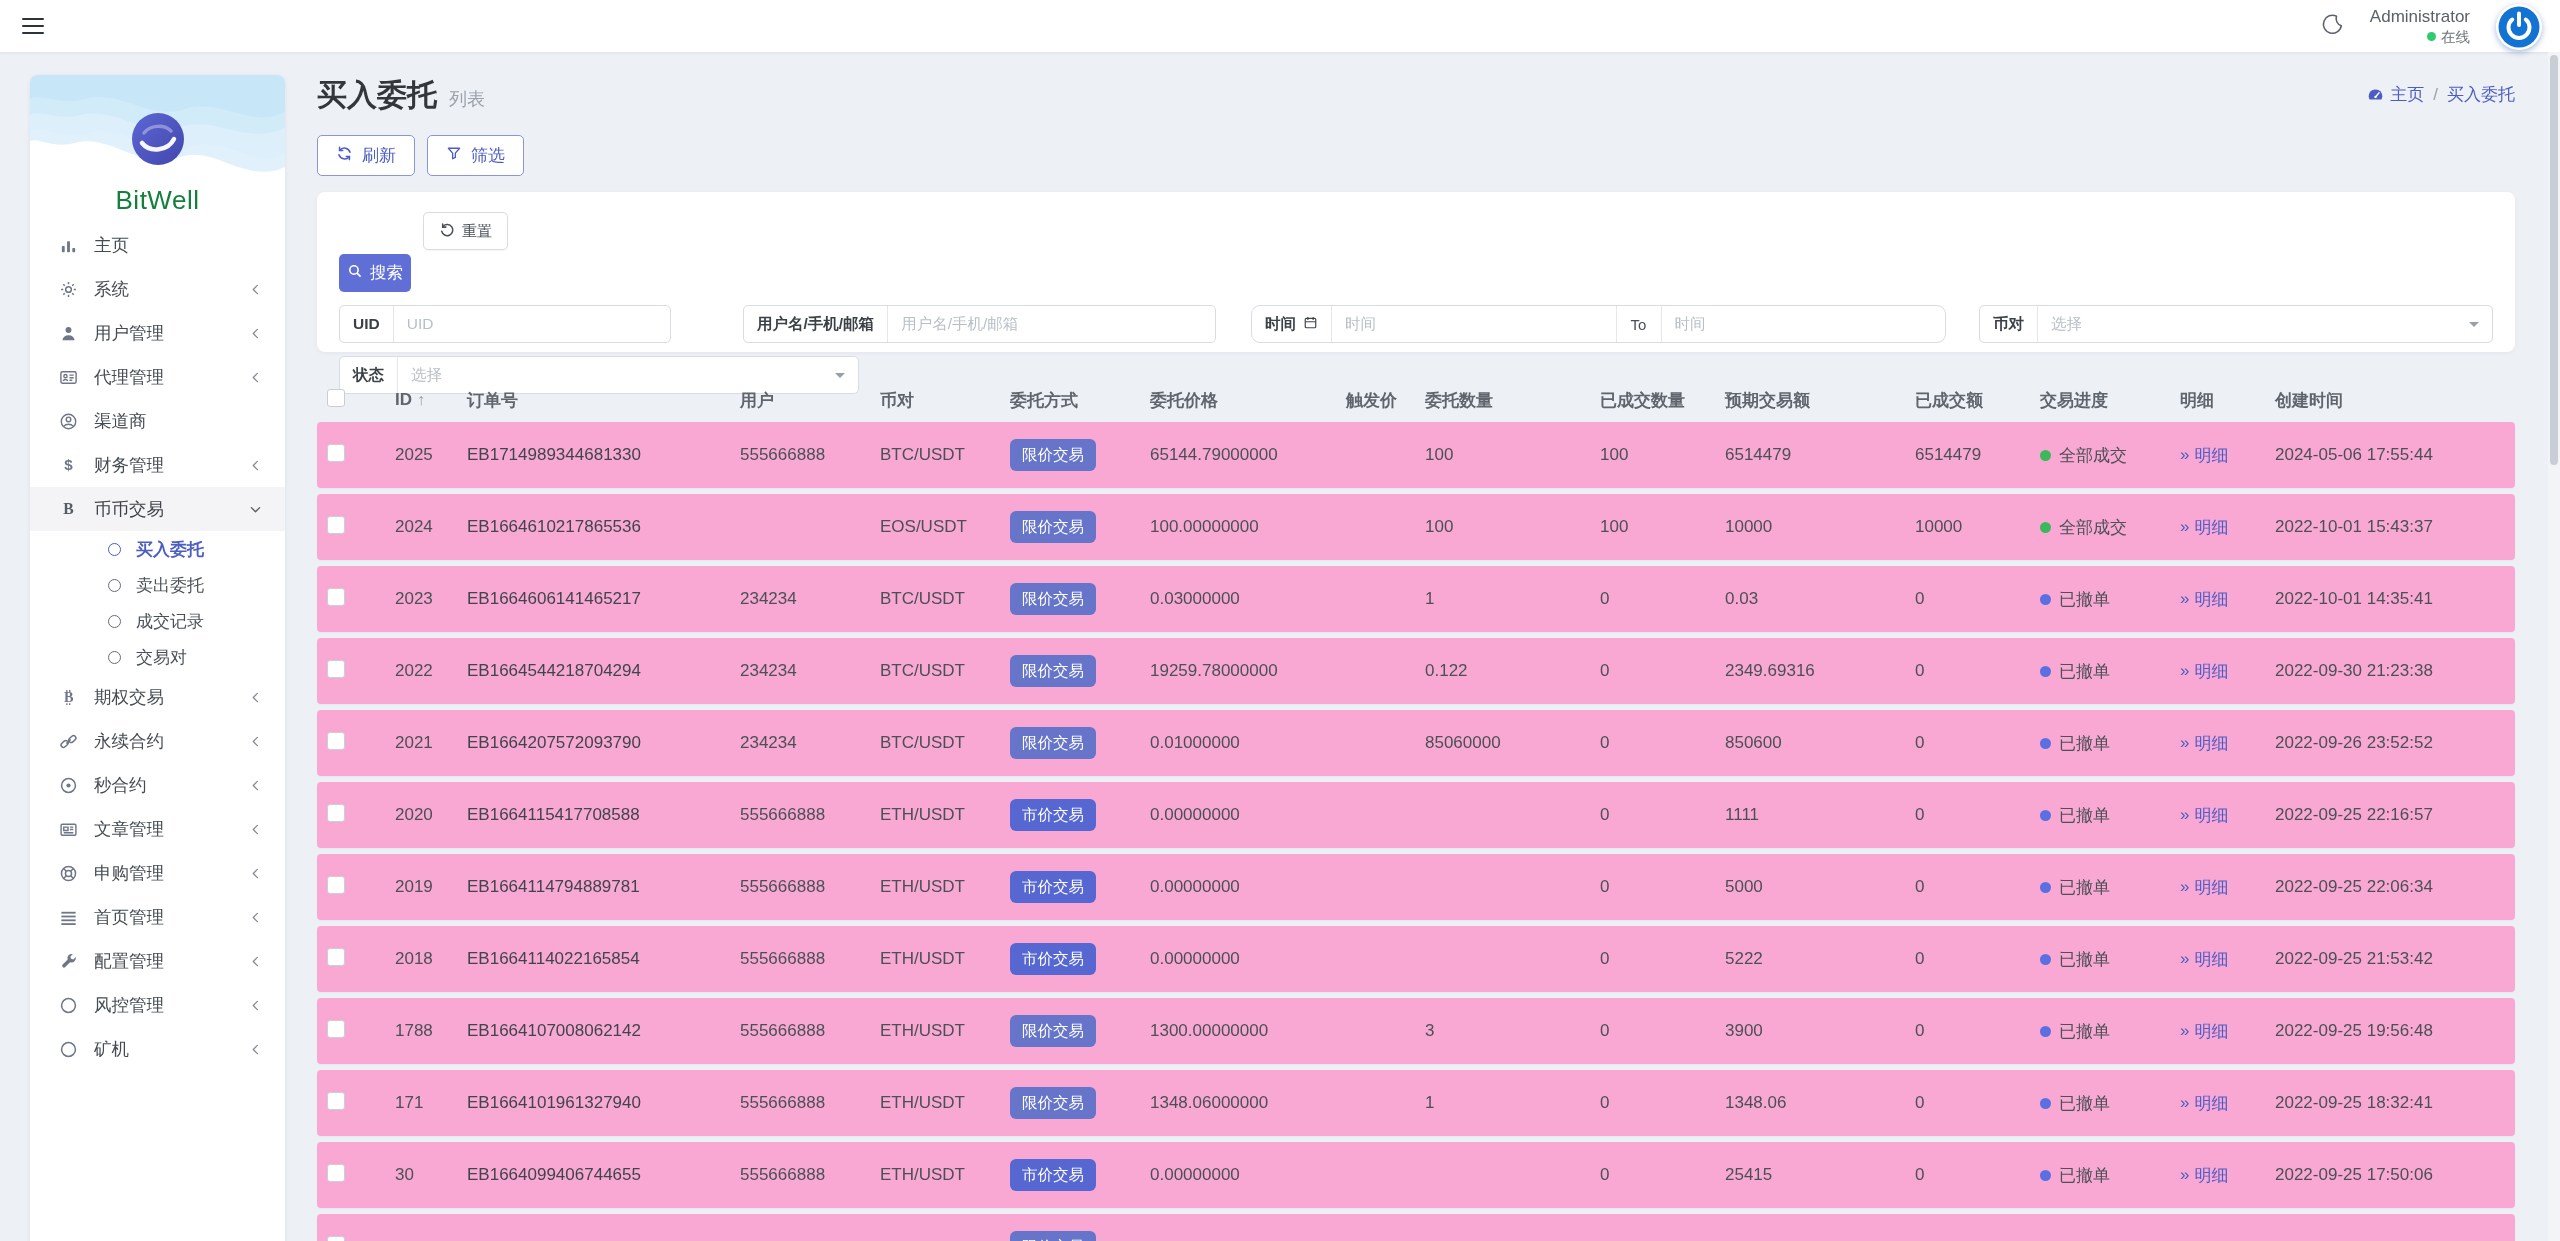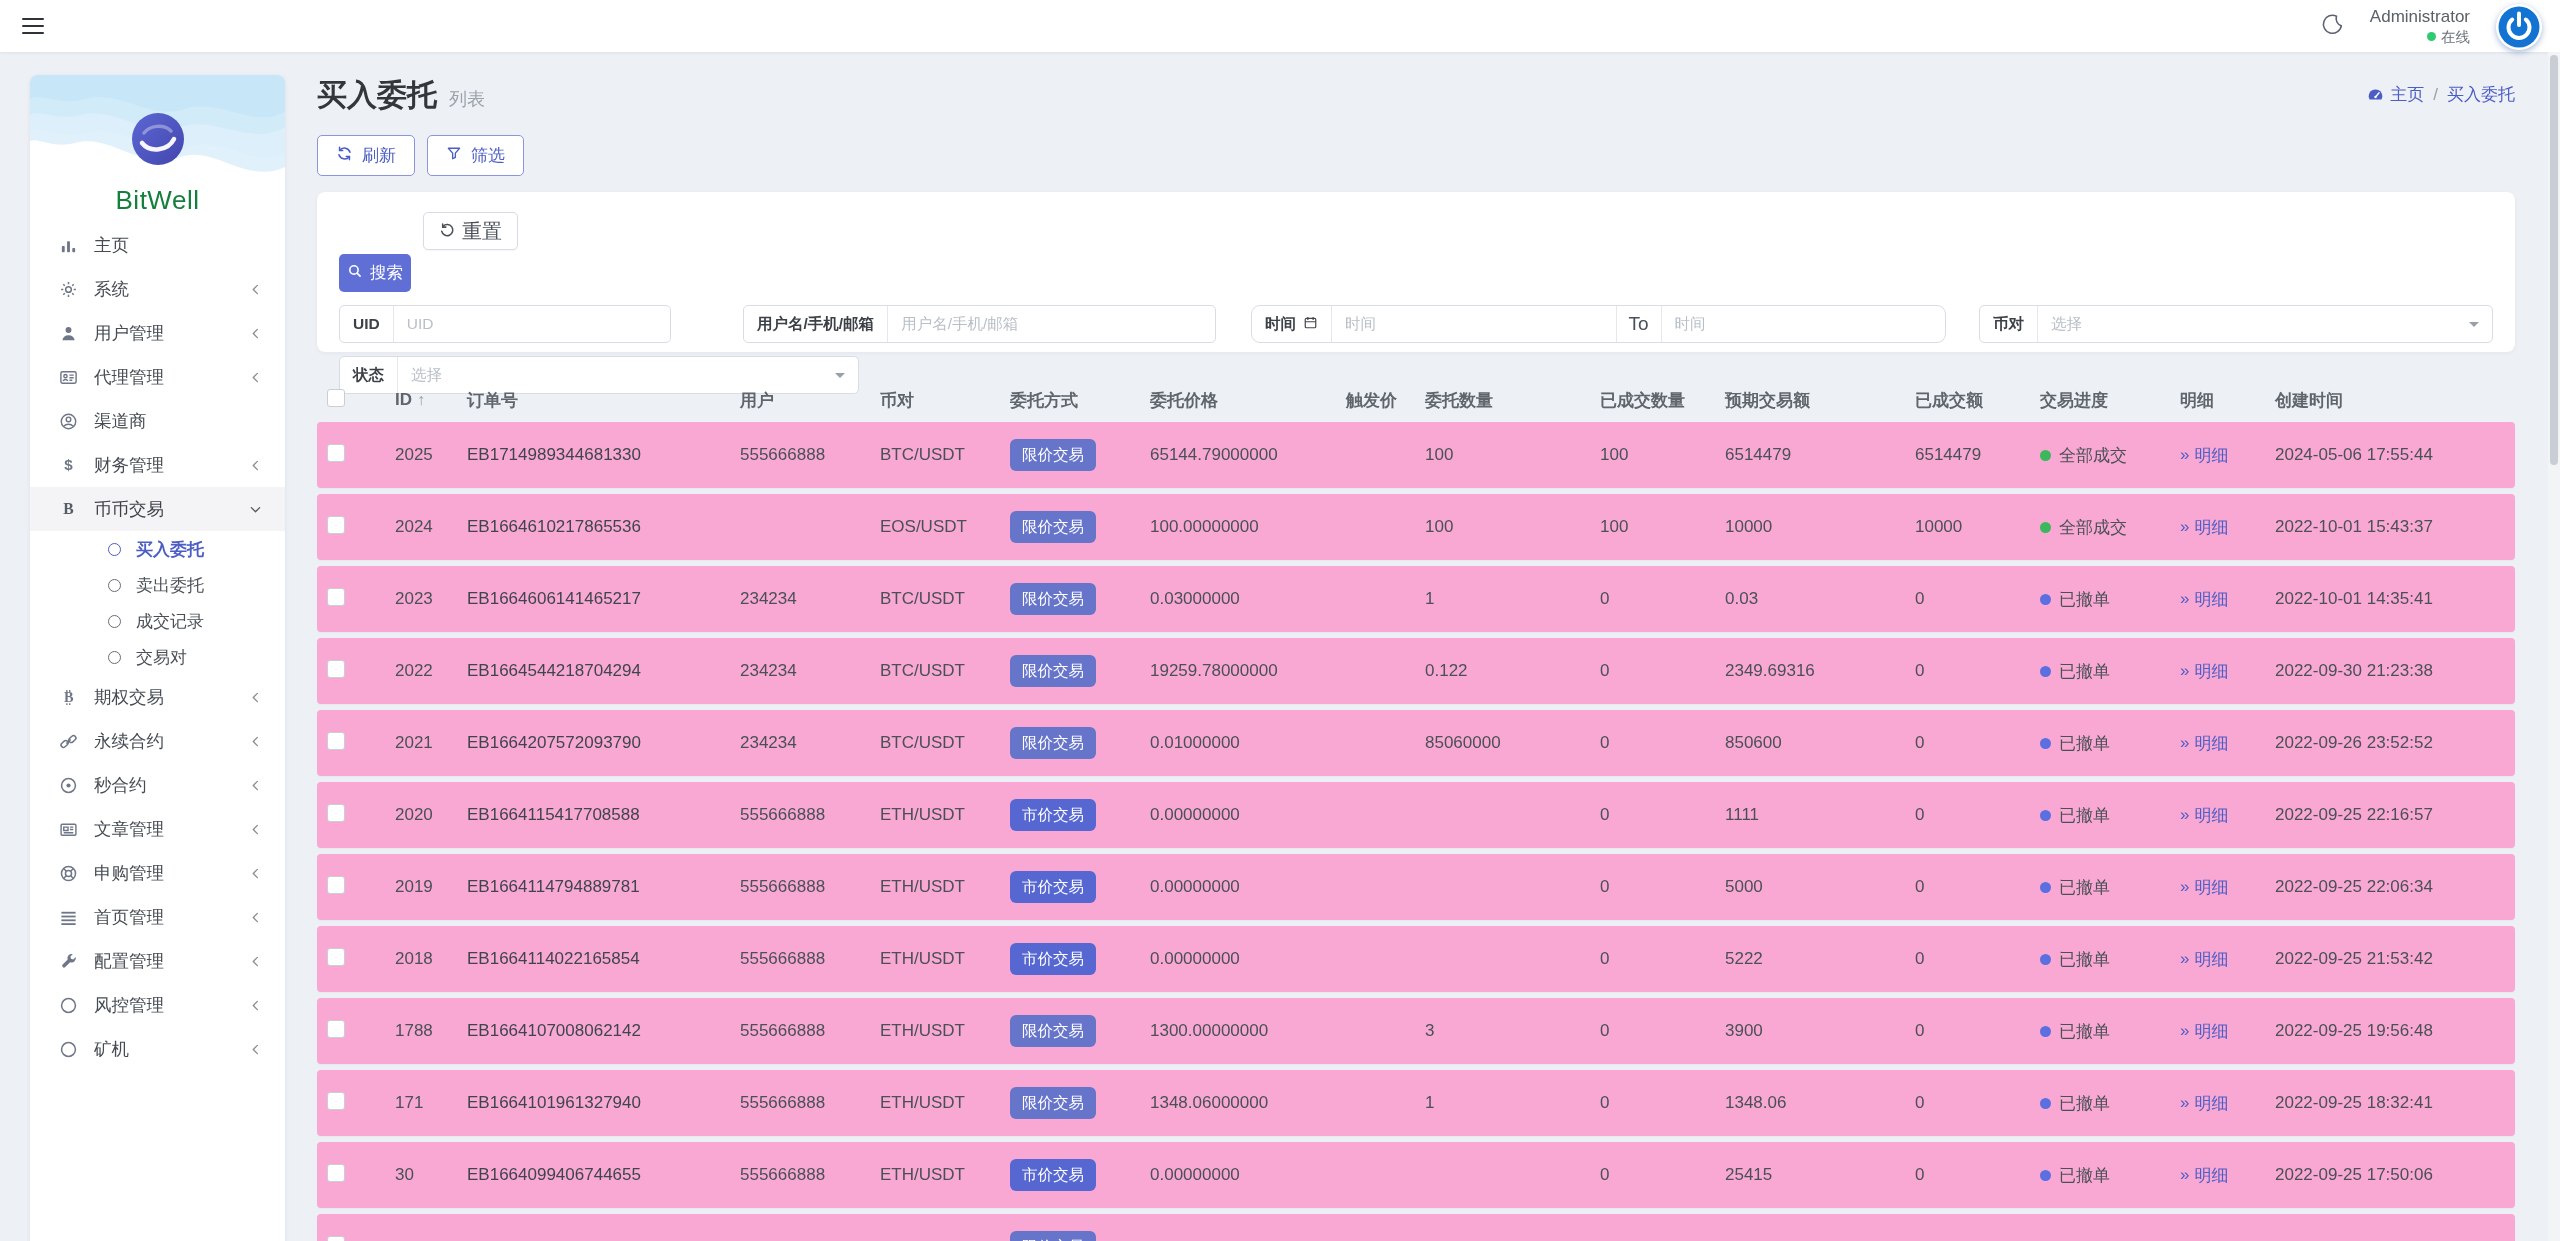--- a/index.html
+++ b/index.html
@@ -58,33 +58,33 @@
   .btn-row{margin-top:14px;display:flex;gap:12px;}
   .btn-outline{height:41px;padding:0 18px;background:#fff;border:1.5px solid #8b95d9;border-radius:5px;
     color:var(--link);font-size:17px;display:flex;align-items:center;gap:9px;cursor:pointer;}
   
   .card{margin-top:16px;background:#fff;border-radius:8px;box-shadow:0 1px 4px rgba(30,40,80,.05);
     padding:20px 22px;height:160px;}
   .search-row{display:flex;gap:12px;}
   .btn-search{height:38px;width:72px;background:var(--accent);border:none;border-radius:5px;color:#fff;
     font-size:16.5px;display:flex;align-items:center;justify-content:center;gap:7px;cursor:pointer;margin-top:42px;}
   .btn-reset{height:38px;padding:0 15px;background:#fff;border:1px solid #d8dce3;border-radius:5px;
-    color:#4a5058;font-size:20px;display:flex;align-items:center;gap:7px;cursor:pointer;box-shadow:0 1px 2px rgba(0,0,0,.04);}
+    color:#4a5058;font-size:15px;display:flex;align-items:center;gap:7px;cursor:pointer;box-shadow:0 1px 2px rgba(0,0,0,.04);}
   .filter-row{display:flex;margin-top:13px;}
   .fgroup{height:38px;border:1px solid #d9dde3;border-radius:5px;display:flex;align-items:center;background:#fff;overflow:hidden;}
   .flabel{padding:0 13px;font-size:15.5px;font-weight:700;color:#3c4148;border-right:1px solid #e4e7ec;
     height:100%;display:flex;align-items:center;gap:7px;white-space:nowrap;}
   .fgroup input{border:none;outline:none;flex:1;height:100%;padding:0 13px;font-size:15.5px;color:#4a5057;
     font-family:inherit;min-width:0;background:transparent;}
   .fgroup input::placeholder{color:#b9bfc8;}
   .fselect{flex:1;height:100%;display:flex;align-items:center;padding:0 30px 0 13px;font-size:15.5px;
     color:#b9bfc8;position:relative;cursor:pointer;}
   .fselect::after{content:"";position:absolute;right:13px;top:50%;margin-top:-2px;border:5px solid transparent;
     border-top-color:#98a0aa;}
-  .to-seg{width:46px;height:100%;display:flex;align-items:center;justify-content:center;font-size:19px;
+  .to-seg{width:46px;height:100%;display:flex;align-items:center;justify-content:center;font-size:15px;
     color:#495059;border-left:1px solid #e4e7ec;border-right:1px solid #e4e7ec;flex:none;}
   .g-uid{width:332px;margin-right:72px;}
   .g-user{width:473px;margin-right:35px;}
   .g-time{width:695px;margin-right:33px;border-radius:9px;}
   .g-pair{flex:1;}
   .g-status{width:520px;}
   
   .t-grid{display:grid;grid-template-columns:78px 72px 273px 140px 130px 140px 170px 105px 175px 125px 190px 125px 140px 95px 1fr;align-items:center;}
   .t-head{margin-top:26px;height:44px;font-size:17px;font-weight:700;color:#5f656d;}
   .t-head .hcell{padding-right:8px;white-space:nowrap;}

